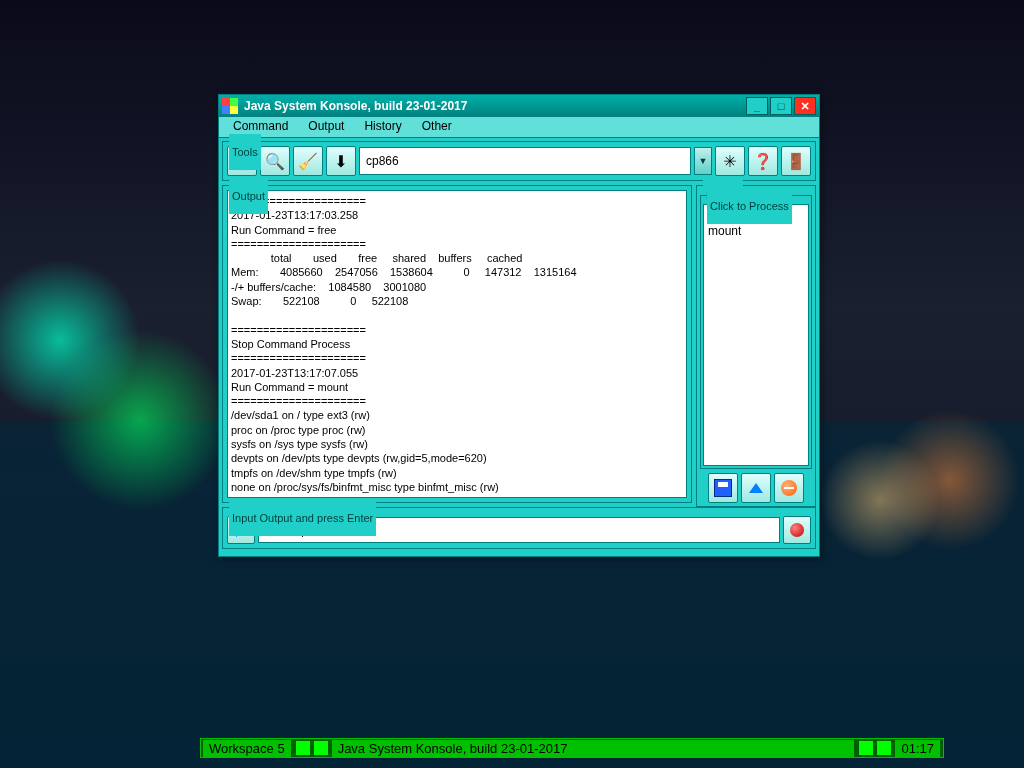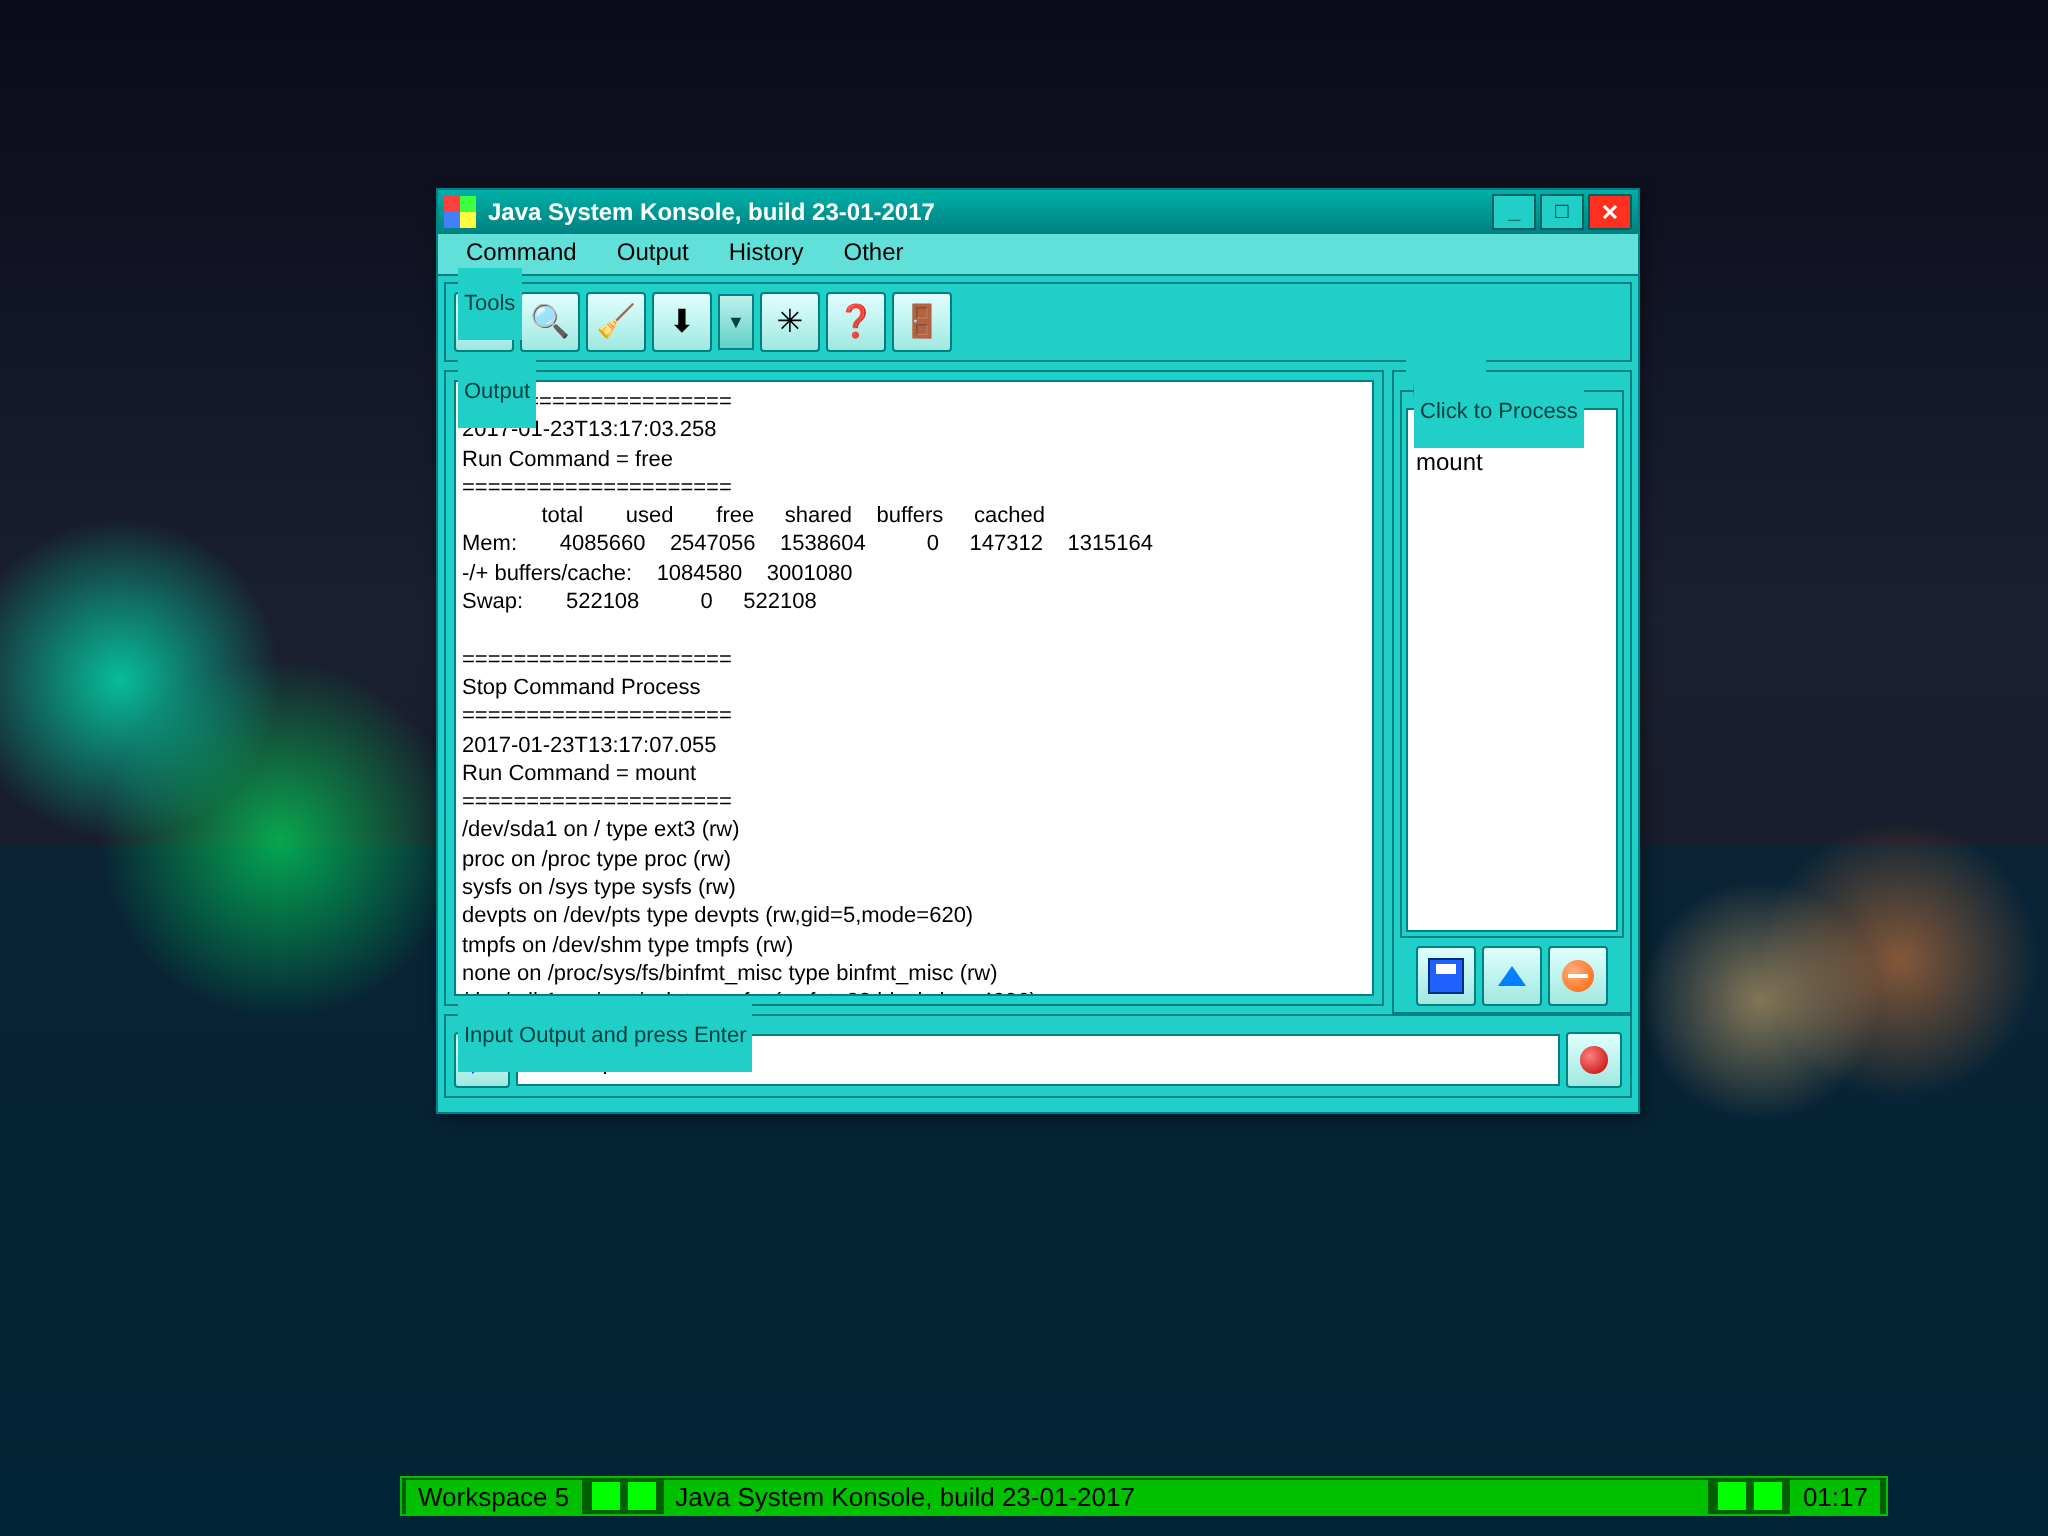--- a/index.html
+++ b/index.html
@@ -86,20 +86,21 @@
 
   <div class="client">
 
     <div class="fieldset">
       <div class="legend">Tools</div>
       <div class="toolbar-row">
         <div class="tool-btn">📄</div>
         <div class="tool-btn">🔍</div>
         <div class="tool-btn">🧹</div>
         <div class="tool-btn">⬇</div>
+        <div class="encoding">cp866</div>
         <div class="encoding-dd">▼</div>
         <div class="tool-btn">✳</div>
         <div class="tool-btn">❓</div>
         <div class="tool-btn">🚪</div>
       </div>
     </div>
 
     <div class="mid">
       <div class="output-col">
         <div class="fieldset" style="flex:1">

